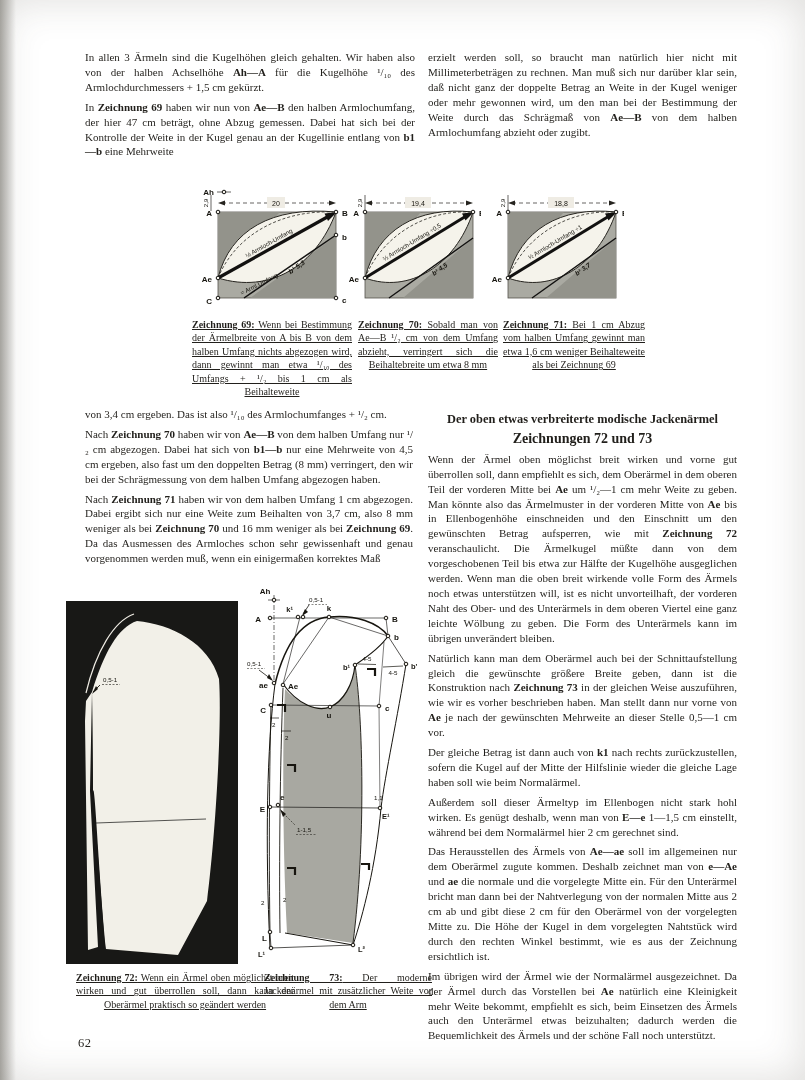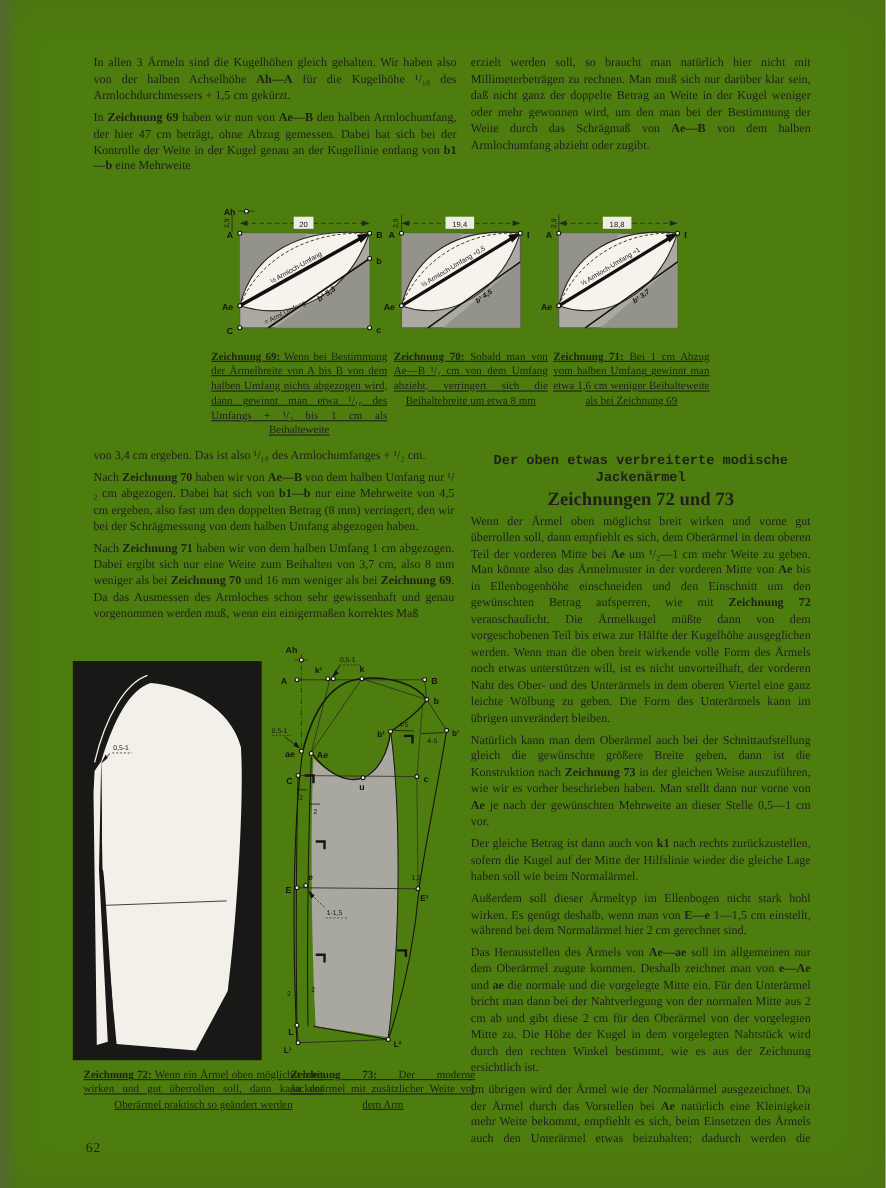--- a/index.html
+++ b/index.html
@@ -1,27 +1,27 @@
 <!DOCTYPE html>
 <html><head>
 <meta charset="utf-8">
 <style>
   html,body{margin:0;padding:0;background:#d9d6cd;}
-  .page{position:relative;width:805px;height:1080px;background:#4d7c0f;overflow:hidden;
+  .page{position:relative;width:805px;height:1080px;background:#ffffff;overflow:hidden;
         font-family:"Liberation Serif",serif;color:#211f1b;
         box-shadow:inset 0 0 40px rgba(70,66,58,.18);}
   .page::before{content:'';position:absolute;left:0;top:0;width:16px;height:100%;z-index:5;
         background:linear-gradient(to right,rgba(92,89,80,.5),rgba(92,89,80,0));pointer-events:none;}
   .tb{position:absolute;text-align:justify;font-size:11px;line-height:14.9px;}
   .tb p{margin:0 0 5px 0;}
   .tb p:last-child{margin-bottom:0;}
   b{font-weight:bold;}
   .cap{position:absolute;font-size:10px;line-height:13.4px;text-align:justify;text-align-last:center;text-decoration:underline;}
-  .hd{font-weight:bold;font-size:12.4px;text-align:center;text-align-last:center;margin:0 0 8px 0;font-family:Liberation Mono, monospace;}
-  .subhd{font-weight:bold;font-size:17px;text-align:center;text-align-last:center;margin:0 0 10px 0;}
+  .hd{font-weight:bold;font-size:12.4px;text-align:center;text-align-last:center;margin:0 0 8px 0;}
+  .subhd{font-weight:bold;font-size:14px;text-align:center;text-align-last:center;margin:0 0 10px 0;}
   .fig{position:absolute;}
   svg text{font-family:"Liberation Sans",sans-serif;fill:#17150f;}
   .pl{font-weight:bold;font-size:8px;}
   .pl2{font-weight:bold;font-size:7.5px;}
   .meas{font-size:6.2px;}
   .pageno{position:absolute;left:78px;top:1036px;font-size:12.5px;letter-spacing:.5px;}
 </style>
 </head>
 <body>
 

